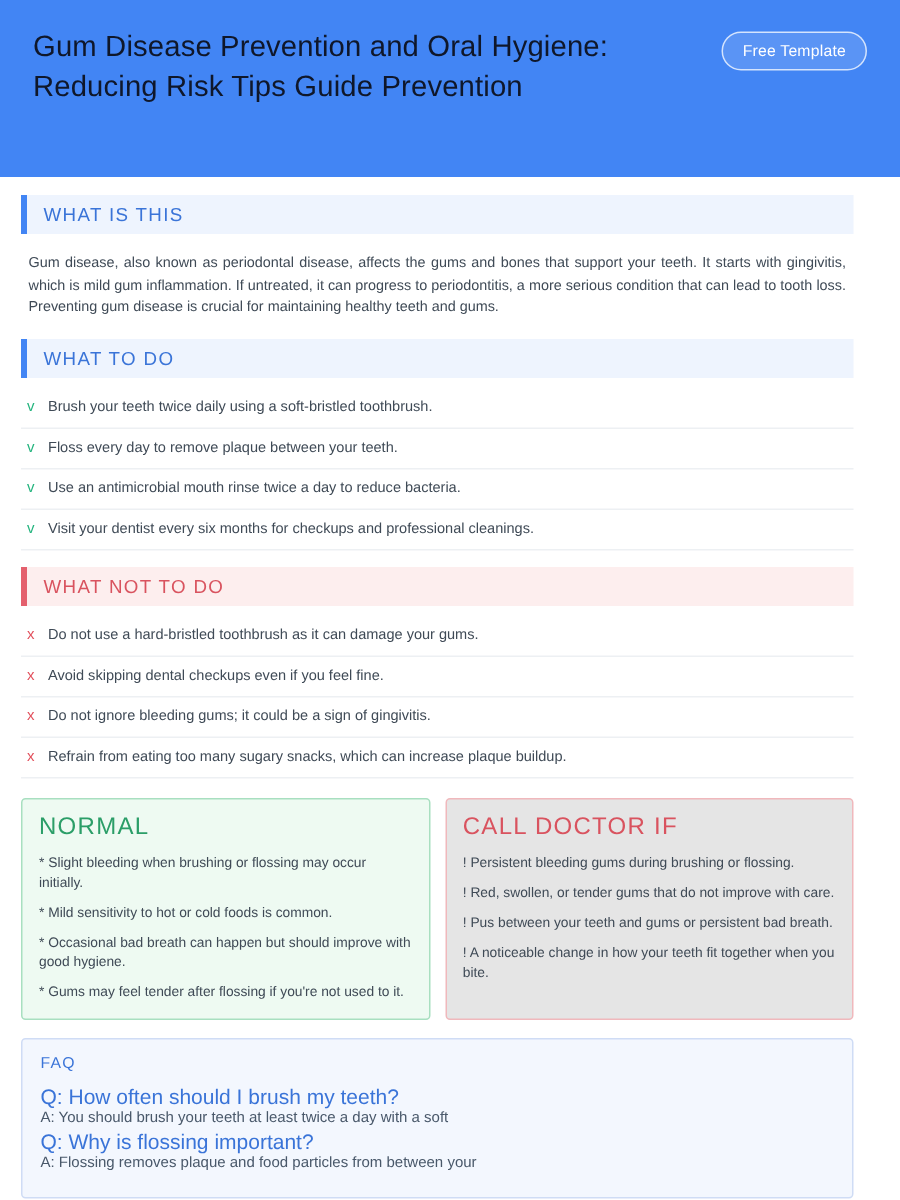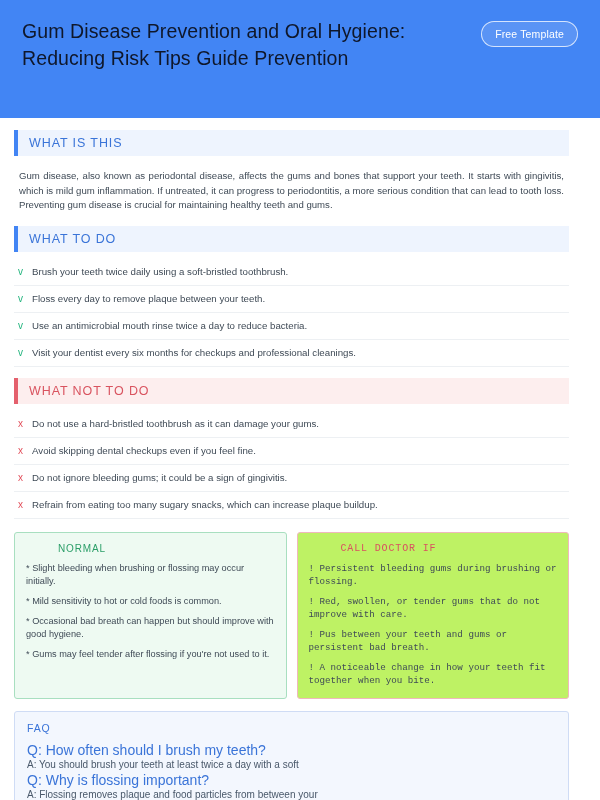--- a/index.html
+++ b/index.html
@@ -131,29 +131,27 @@
     border-radius: 3px;
     padding: 10px 11px 11px 11px;
     box-sizing: border-box;
     min-height: 106px;
   }
   .card.normal {
     background: #eefaf2;
     border: 1px solid #a8dfc0;
   }
   .card.doctor {
-    background: #bef264;
+    background: #e5e5e5;
     border: 1px solid #f0b8bc;
-    font-family: Liberation Mono, monospace;
   }
   .card-title {
-    font-size: 10px;
+    font-size: 16px;
     letter-spacing: 0.85px;
     margin-bottom: 8px;
-    margin-left: 32px;
   }
   .card.normal .card-title { color: #2b9e68; }
   .card.doctor .card-title { color: #d9535f; }
   .card-item {
     font-size: 9.2px;
     line-height: 13px;
     color: #3f4a56;
     margin-bottom: 7px;
   }
   .card-item:last-child { margin-bottom: 0; }

